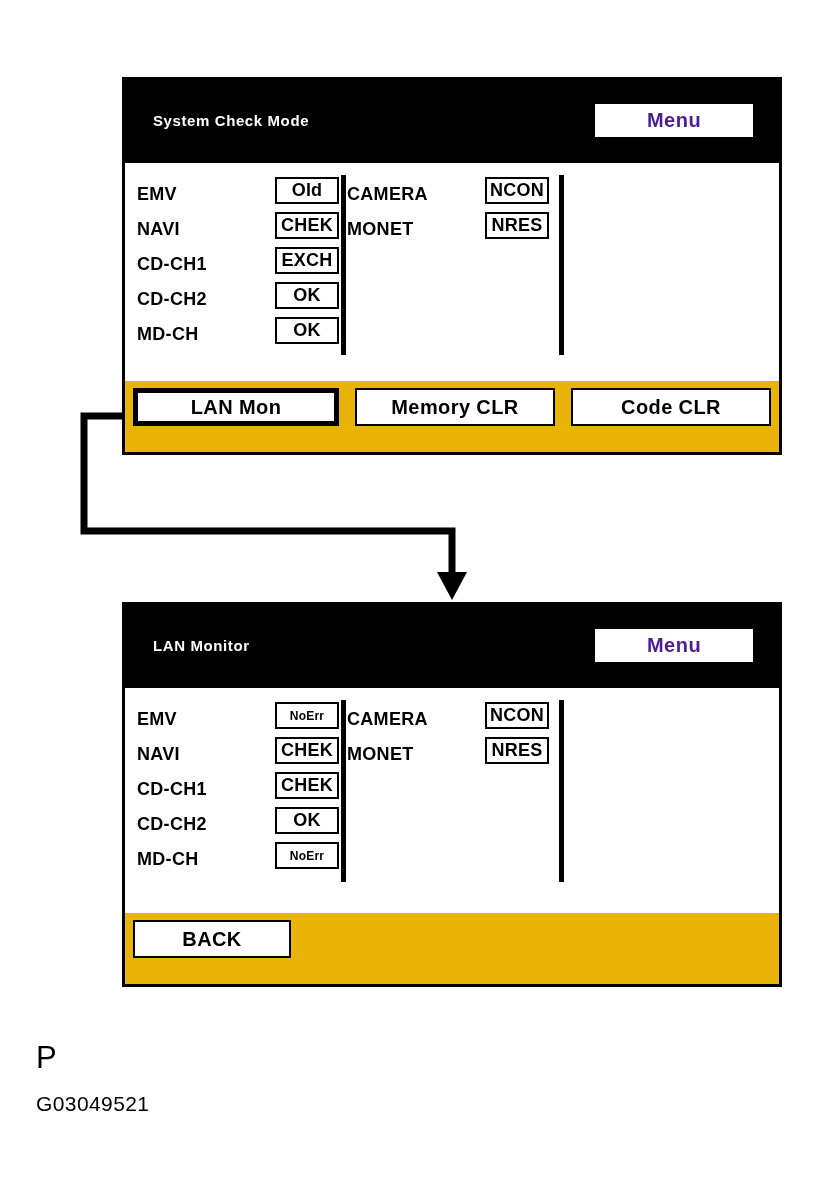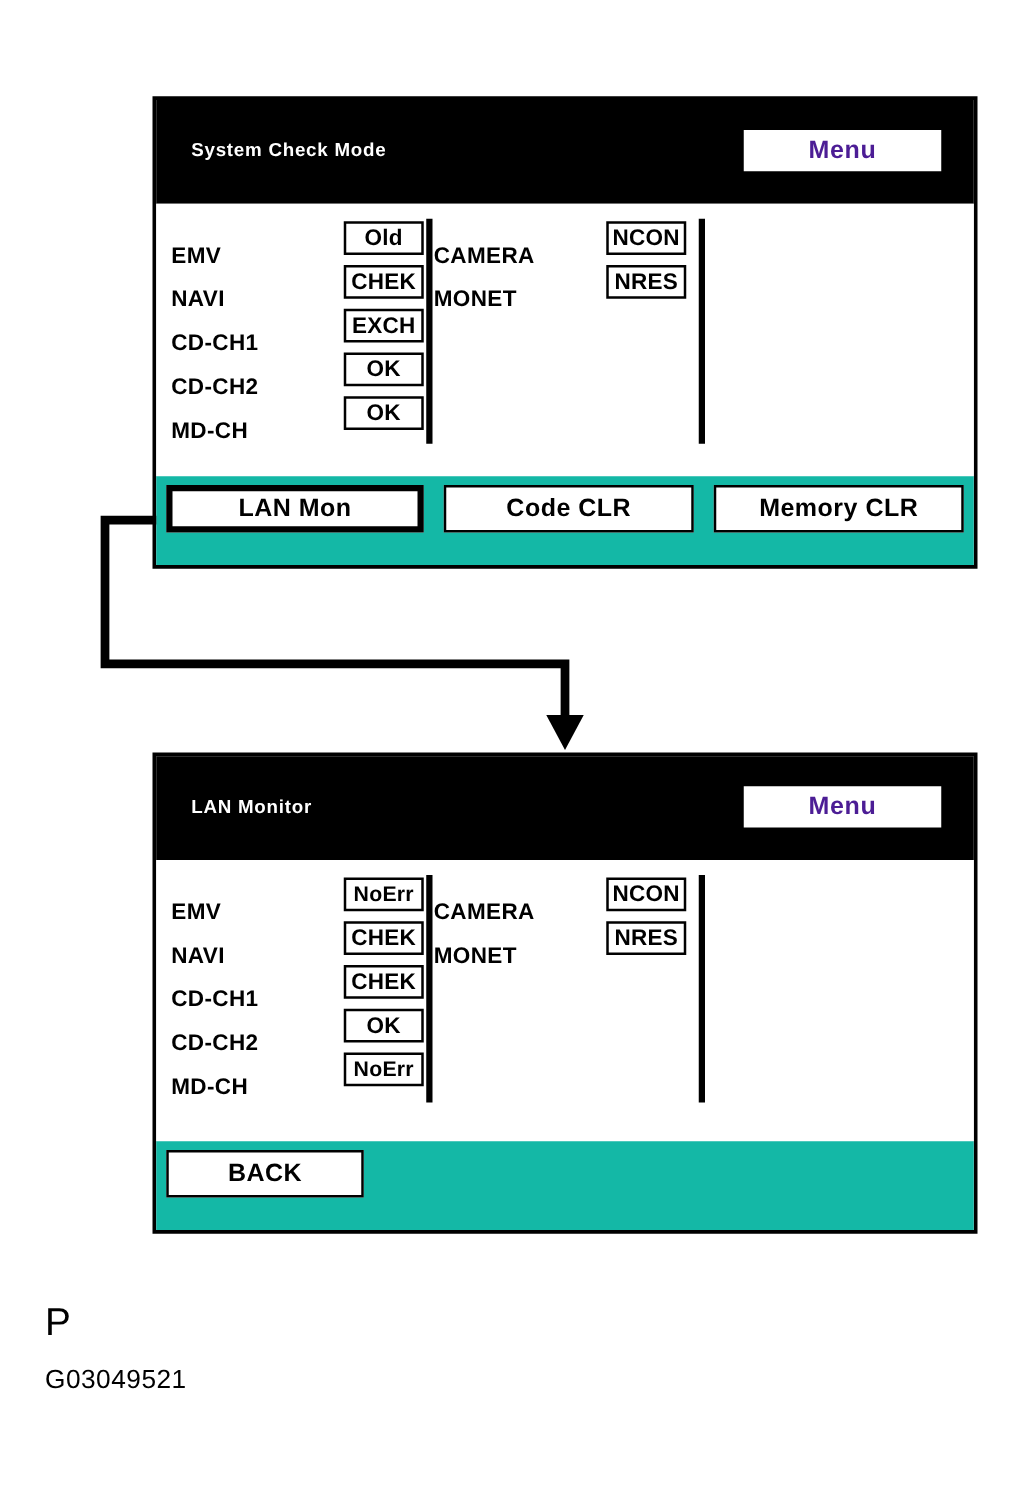--- a/index.html
+++ b/index.html
@@ -77,21 +77,21 @@
   .col-b { left: 222px; }
 
   .status-row {
     position: relative;
     height: 35px;
     width: 214px;
   }
   .status-label {
     position: absolute;
     left: 0;
-    top: 17px;
+    top: 7px;
     font-size: 18px;
     font-weight: bold;
     letter-spacing: 0.3px;
     white-space: nowrap;
   }
   .status-chip {
     position: absolute;
     left: 138px;
     top: 0;
     width: 64px;
@@ -99,41 +99,41 @@
     border: 2px solid #000000;
     box-sizing: border-box;
     display: flex;
     align-items: center;
     justify-content: center;
     font-size: 18px;
     font-weight: bold;
     letter-spacing: 0.2px;
     background: #ffffff;
   }
-  .status-chip.narrow-text { font-size: 17px; }
+  .status-chip.narrow-text { font-size: 12px; }
 
   .divider {
     position: absolute;
     top: 12px;
     width: 5px;
     height: 180px;
     background: #000000;
   }
   #panel-lan .divider { height: 182px; }
   .divider-1 { left: 216px; }
   .divider-2 { left: 434px; }
 
   
   .button-bar {
     position: absolute;
     left: 0;
     right: 0;
     bottom: 0;
     height: 71px;
-    background: #14b8a6;
+    background: #eab308;
     box-sizing: border-box;
     padding: 7px 8px 16px 8px;
     display: flex;
     gap: 16px;
   }
   .bar-button {
     flex: 1 1 0;
     height: 38px;
     border: 2px solid #000000;
     box-sizing: border-box;
@@ -219,22 +219,22 @@
         <span class="status-label">MONET</span>
         <span class="status-chip">NRES</span>
       </div>
     </div>
 
     <div class="divider divider-2"></div>
   </div>
 
   <div class="button-bar">
     <div class="bar-button selected">LAN Mon</div>
+    <div class="bar-button">Memory CLR</div>
     <div class="bar-button">Code CLR</div>
-    <div class="bar-button">Memory CLR</div>
   </div>
 </div>
 
 <div class="panel" id="panel-lan">
 
   <div class="panel-header">
     <div class="panel-title">LAN Monitor</div>
     <div class="menu-button">Menu</div>
   </div>
 

